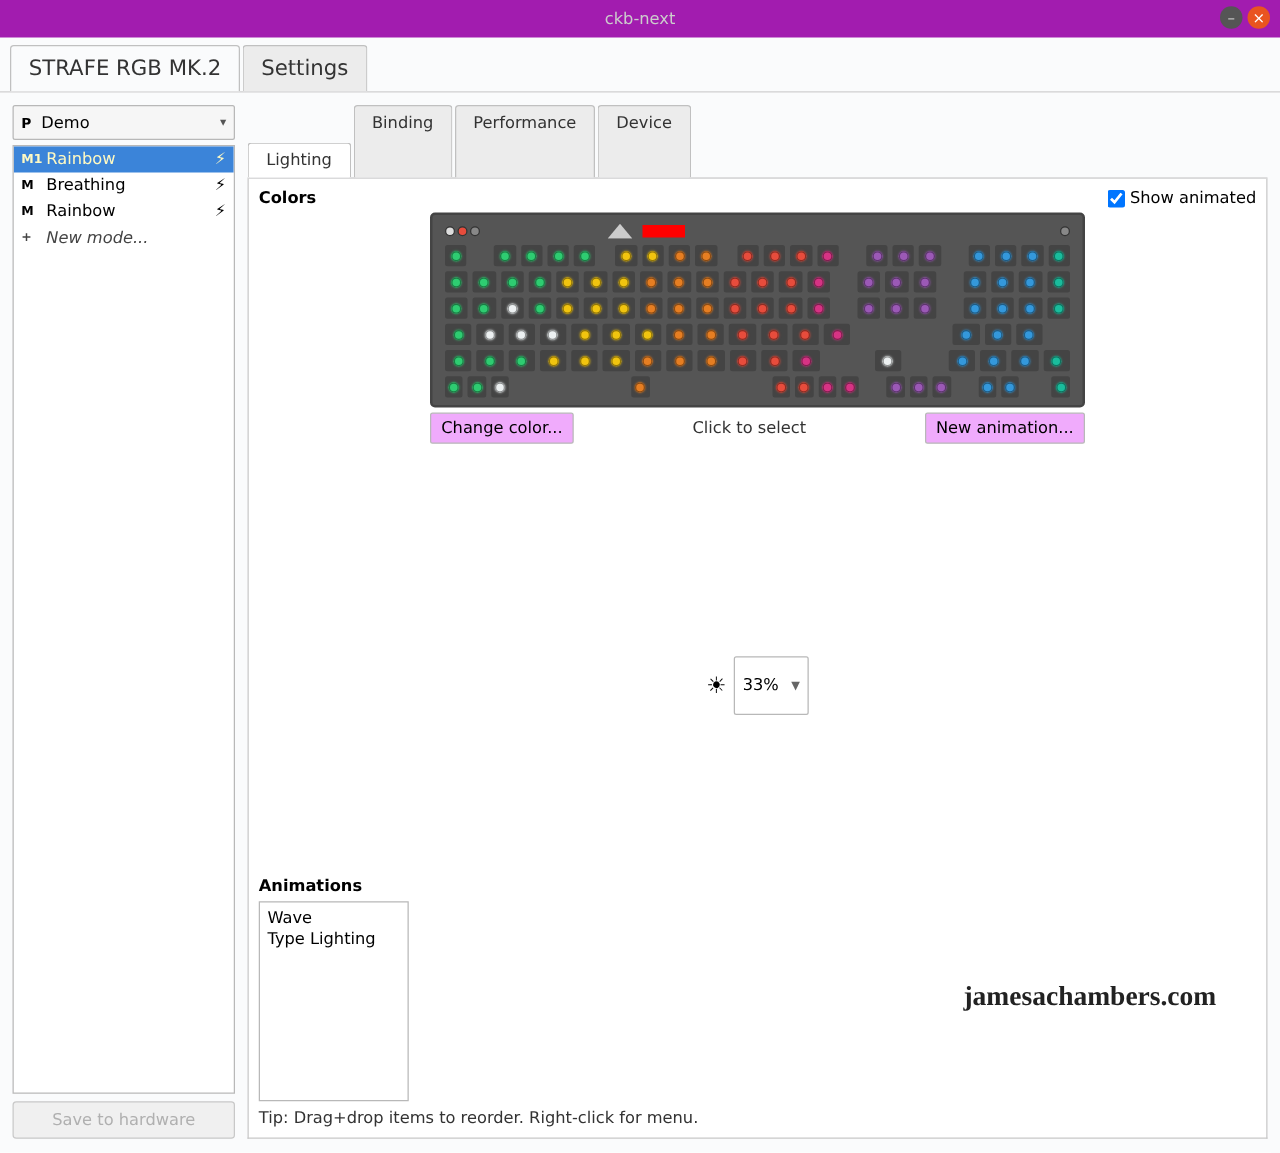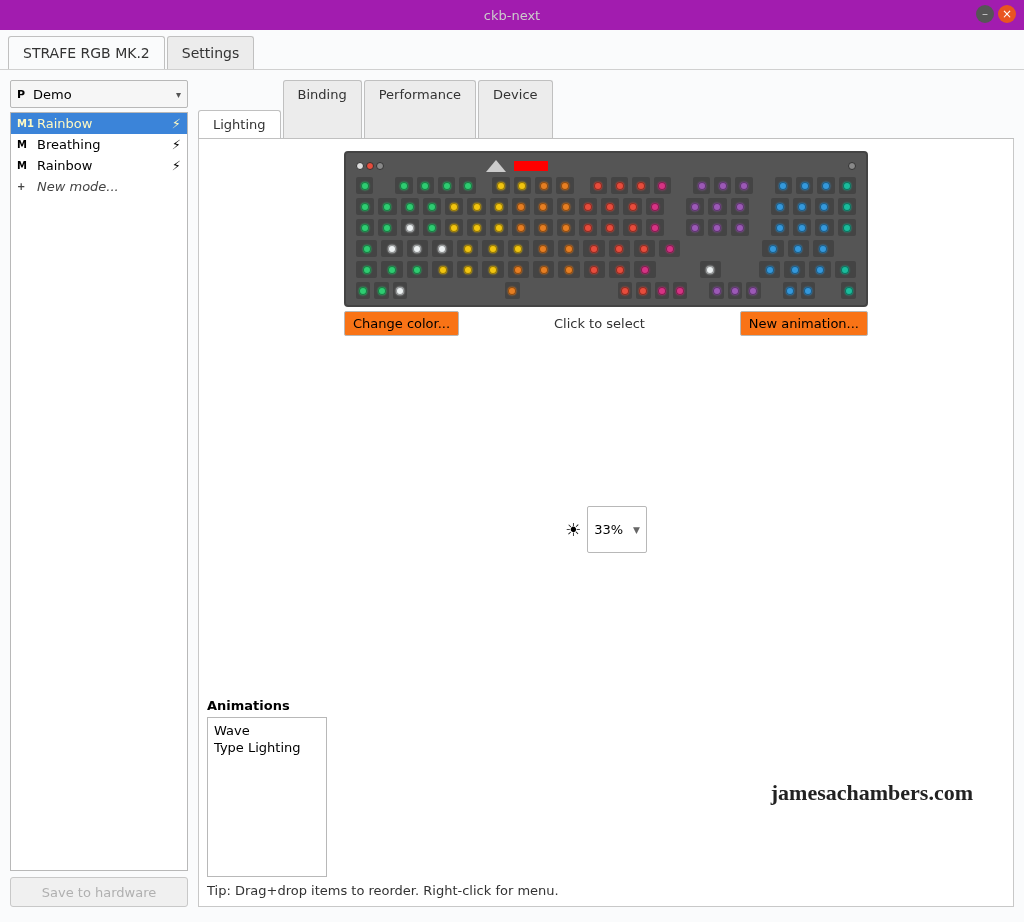--- a/index.html
+++ b/index.html
@@ -7,21 +7,21 @@
 
   
   .titlebar { height: 30px; background: #a21caf; color: #ccc; display: flex; align-items: center; justify-content: center; position: relative; font-size: 13px; font-weight: normal; }
   .titlebar .ctl { position: absolute; right: 8px; top: 5px; display: flex; gap: 4px; }
   .titlebar .ctl span { width: 18px; height: 18px; border-radius: 50%; display: inline-flex; align-items: center; justify-content: center; font-size: 12px; }
   .close-btn { background: #e95420; color: #fff; }
   .min-btn { background: #555; color: #ccc; }
 
   
   .top-tabs { display: flex; padding: 6px 8px 0 8px; border-bottom: 1px solid #d0d0d0; }
-  .top-tab { padding: 8px 14px; border: 1px solid #c0c0c0; border-bottom: none; margin-right: 2px; background: #ececec; color: #333; font-size: 14px; border-radius: 3px 3px 0 0; cursor: pointer; }
+  .top-tab { padding: 8px 14px; border: 1px solid #c0c0c0; border-bottom: none; margin-right: 2px; background: #ececec; color: #333; font-size: 17px; border-radius: 3px 3px 0 0; cursor: pointer; }
   .top-tab.active { background: #fafbfc; }
 
   .content { display: flex; padding: 10px; gap: 10px; height: calc(100% - 30px - 45px); }
 
   
   .sidebar { width: 178px; display: flex; flex-direction: column; }
   .profile-select { border: 1px solid #b8b8b8; background: #f6f6f6; height: 28px; display: flex; align-items: center; padding: 0 6px; font-size: 13px; cursor: pointer; border-radius: 2px; }
   .profile-select .p-badge { font-weight: bold; margin-right: 8px; font-size: 11px; }
   .profile-select .arrow { margin-left: auto; font-size: 10px; color: #555; }
   .mode-list { border: 1px solid #b8b8b8; flex: 1; margin-top: 4px; background: #fff; font-size: 13px; overflow: hidden; }
@@ -49,21 +49,21 @@
   .kb-top .ind { width: 8px; height: 8px; border-radius: 50%; background: #888; border: 1px solid #333; }
   .kb-top .logo { width: 20px; height: 12px; background: #ccc; clip-path: polygon(0 100%, 50% 0, 100% 100%); margin-left: 100px; }
   .kb-top .strip { width: 34px; height: 10px; background: #f00; margin-left: 6px; }
   .kb-top .lock { width: 8px; height: 8px; border-radius: 50%; background: #888; border: 1px solid #333; margin-left: auto; }
   .kb-row { display: flex; gap: 4px; flex: 1; }
   .key { background: #444; border-radius: 2px; flex: 1; display: flex; align-items: center; justify-content: center; }
   .key::after { content: ""; width: 8px; height: 8px; border-radius: 50%; background: var(--c, #888); box-shadow: 0 0 2px var(--c, #888), inset 0 0 0 1px rgba(0,0,0,0.4); }
   .spacer { flex: 0 0 var(--w, 8px); }
 
   .kb-actions { display: flex; width: 524px; margin-top: 4px; font-size: 13px; align-items: center; }
-  .kb-actions button { padding: 4px 8px; border: 1px solid #b8b8b8; background: #f97316; font-size: 13px; cursor: pointer; border-radius: 2px; }
+  .kb-actions button { padding: 4px 8px; border: 1px solid #b8b8b8; background: #f0abfc; font-size: 13px; cursor: pointer; border-radius: 2px; }
   .kb-actions .hint { flex: 1; text-align: center; color: #333; }
 
   .brightness-row { display: flex; justify-content: center; margin-top: 170px; align-items: center; gap: 6px; font-size: 13px; }
   .brightness-row .sun { font-size: 18px; }
   .brightness-row .sel { border: 1px solid #b8b8b8; padding: 15px 6px; display: flex; align-items: center; gap: 10px; background: #fff; cursor: pointer; border-radius: 2px; }
   .brightness-row .sel .ar { font-size: 9px; color: #666; }
 
   .anim-section { margin-top: auto; }
   .anim-title { font-size: 13px; font-weight: bold; margin-bottom: 4px; }
   .anim-list { width: 120px; height: 160px; border: 1px solid #b8b8b8; background: #fff; font-size: 13px; padding: 4px; }
@@ -120,20 +120,27 @@
   </div>
 
   <div class="main">
     <div class="sub-tabs">
       <div class="sub-tab active"><span>Lighting</span></div>
       <div class="sub-tab"><span>Binding</span></div>
       <div class="sub-tab"><span>Performance</span></div>
       <div class="sub-tab"><span>Device</span></div>
     </div>
     <div class="panel">
+      <div class="colors-header">
+        <span>Colors</span>
+        <label class="chk">
+          <input type="checkbox" checked="" style="">
+          <span>Show animated</span>
+        </label>
+      </div>
 
       <div class="kb-wrap">
         <div class="kb">
           <div class="kb-top">
             <span class="ind" style="background:#ddd"></span>
             <span class="ind" style="background:#e74c3c"></span>
             <span class="ind"></span>
             <span class="logo"></span>
             <span class="strip"></span>
             <span class="lock"></span>

